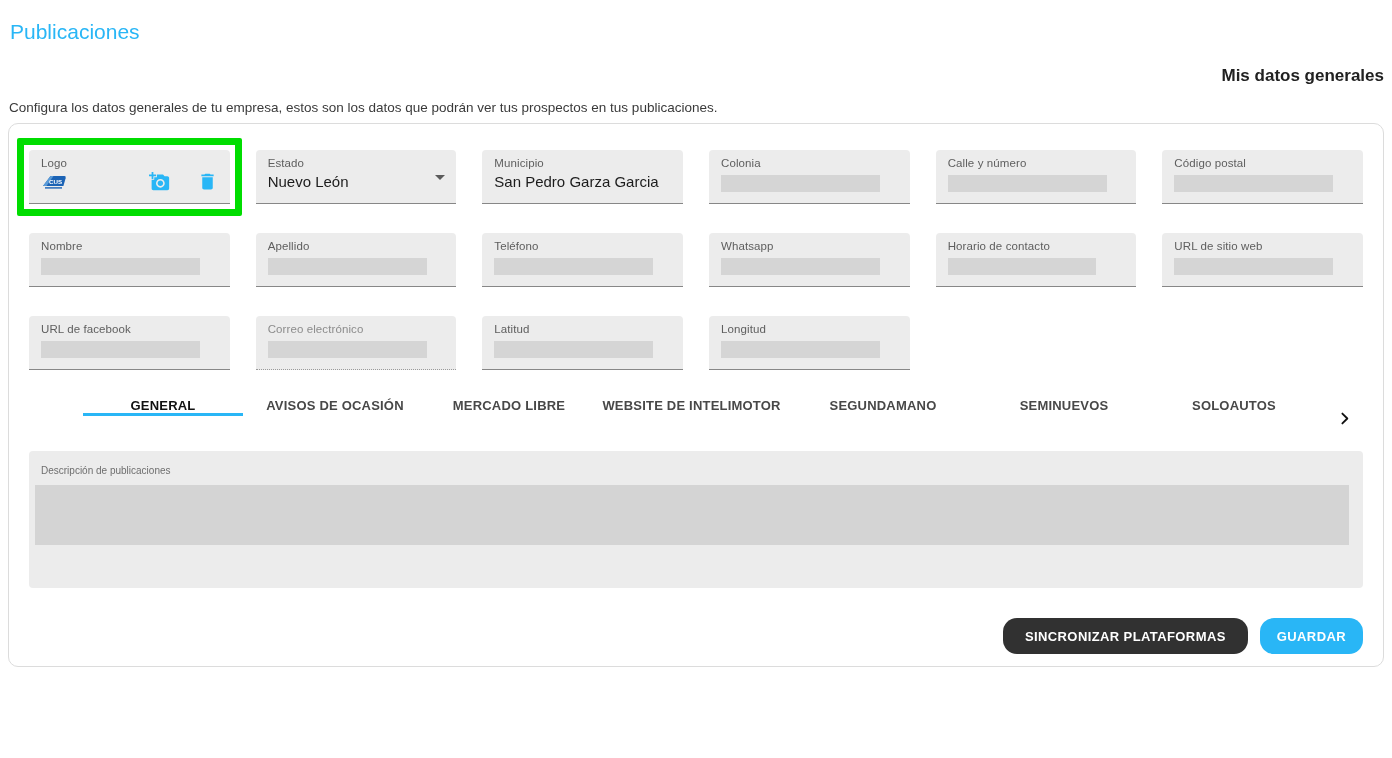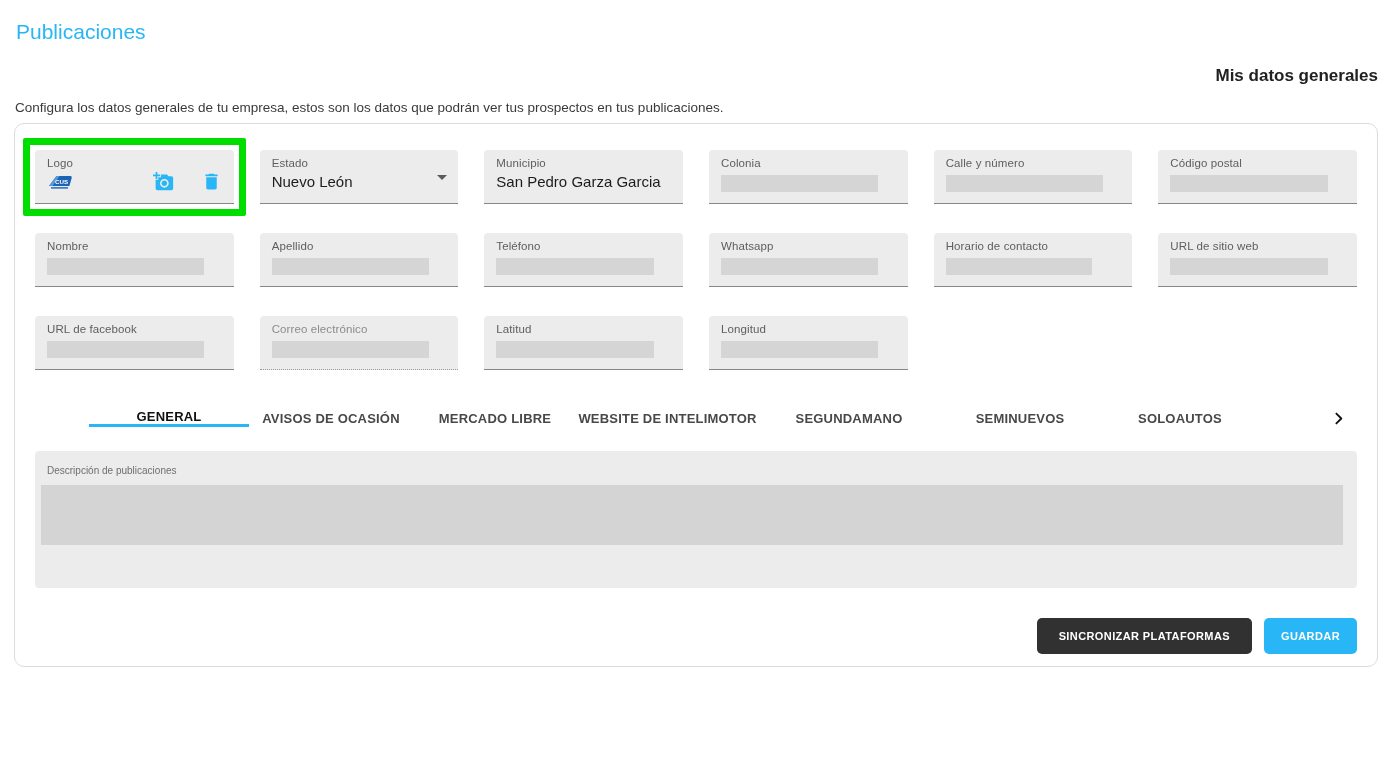--- a/index.html
+++ b/index.html
@@ -1,17 +1,17 @@
 <!DOCTYPE html>
 <html><head>
 <meta charset="utf-8">
 <style>
   html,body{margin:0;padding:0;background:#fff;}
   body{width:1392px;height:758px;font-family:"Liberation Sans",sans-serif;-webkit-font-smoothing:antialiased;overflow:hidden;}
-  .page{padding:16px 14px 0;}
+  .page{padding:16px 8px 0;}
   .page-title{margin:4px 0 0 2px;font-size:21px;font-weight:400;color:#29b6f6;}
   .section-title{margin:22px 0 0 1px;font-size:17px;font-weight:700;color:#212121;text-align:right;}
   .section-desc{margin:14px 0 0 1px;font-size:13.5px;color:#3a3a3a;}
 
   .card{margin-top:8px;border:1px solid #dcdcdc;border-radius:10px;padding:26px 20px 12px;background:#fff;}
 
   .grid{display:grid;grid-template-columns:repeat(6,1fr);column-gap:26px;row-gap:29px;}
   .field{position:relative;background:#ececec;border-radius:4px 4px 0 0;border-bottom:1px solid #878787;height:54px;box-sizing:border-box;padding:7px 12px 0;}
   .field.disabled{border-bottom:1px dotted #9a9a9a;}
   .field.disabled .flabel{color:#8c8c8c;}
@@ -22,40 +22,40 @@
 
   .green-box{border:7px solid #0d0;padding:5px;margin:-12px;border-radius:2px;}
   .logo-row{display:flex;align-items:center;margin-top:2px;}
   .logo-row .spacer{flex:1;}
   .icon-btn{background:none;border:none;padding:0;margin:0;cursor:pointer;line-height:0;}
   .icon-btn + .icon-btn{margin-left:27px;}
   .icon-btn svg{width:21px;height:21px;fill:#29b6f6;}
 
   .caret{position:absolute;right:11px;top:25px;width:0;height:0;border-left:5px solid transparent;border-right:5px solid transparent;border-top:5.5px solid #5b5b5b;}
 
-  .tabs{display:flex;align-items:center;height:40px;margin-top:28px;position:relative;overflow:hidden;padding-left:54px;}
+  .tabs{display:flex;align-items:flex-start;height:40px;margin-top:28px;position:relative;overflow:hidden;padding-left:54px;gap:10px;}
   .tab{flex:0 0 auto;display:flex;align-items:center;justify-content:center;font-size:13px;font-weight:700;color:#484848;letter-spacing:.2px;cursor:pointer;box-sizing:border-box;white-space:nowrap;}
   .tab:nth-child(1){width:160px;}
   .tab:nth-child(2){width:164px;}
   .tab:nth-child(3){width:164px;}
   .tab:nth-child(4){width:181px;}
   .tab:nth-child(5){width:182px;}
   .tab:nth-child(6){width:160px;}
   .tab:nth-child(7){width:160px;}
   .tab:nth-child(8){width:160px;}
   .tab.active{color:#111;border-bottom:3px solid #29b6f6;}
   .tab-scroll-btn{position:absolute;right:0;top:0;width:38px;height:40px;background:#fff;border:none;display:flex;align-items:center;justify-content:center;cursor:pointer;}
   .tab-scroll-btn svg{width:17px;height:17px;stroke:#111;stroke-width:2.6;fill:none;}
 
   .desc-panel{margin-top:13px;background:#ececec;border-radius:4px;height:137px;box-sizing:border-box;padding:9px 12px 0;}
   .desc-label{font-size:10px;color:#6e6e6e;}
   .desc-block{margin:7px 0 0 -6px;width:calc(100% + 4px);height:60px;background:#d4d4d4;}
 
   .actions{display:flex;justify-content:flex-end;align-items:center;gap:12px;margin-top:30px;}
-  .btn{height:36px;border:none;border-radius:5px;color:#fff;font-family:"Liberation Sans",sans-serif;font-size:11px;font-weight:700;letter-spacing:.4px;cursor:pointer;}
+  .btn{height:36px;border:none;border-radius:14px;color:#fff;font-family:"Liberation Sans",sans-serif;font-size:13px;font-weight:700;letter-spacing:.4px;cursor:pointer;}
   .btn-dark{background:#313131;padding:0 22px;}
   .btn-blue{background:#29b6f6;padding:0 17px;}
 </style>
 </head>
 <body>
 
 <div class="page">
   <h1 class="page-title">Publicaciones</h1>
   <h2 class="section-title">Mis datos generales</h2>
   <p class="section-desc">Configura los datos generales de tu empresa, estos son los datos que podrán ver tus prospectos en tus publicaciones.</p>

